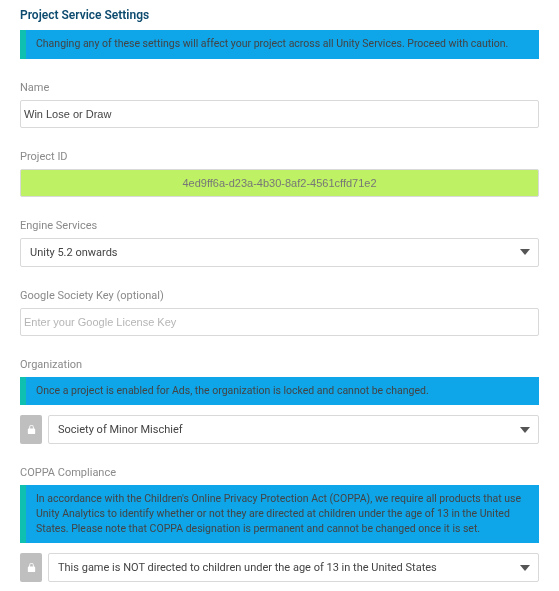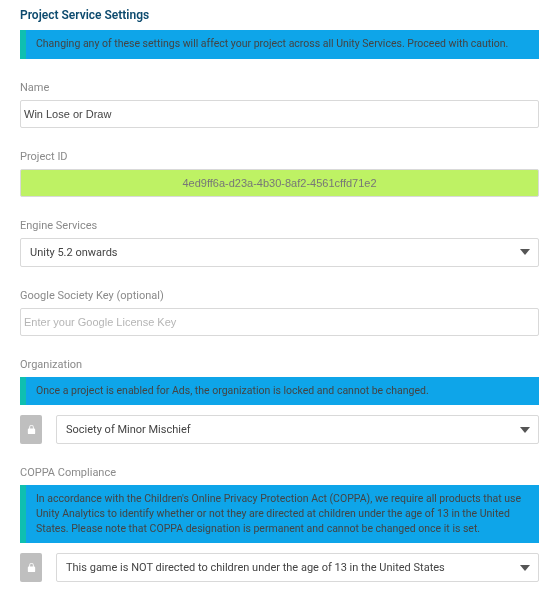--- a/index.html
+++ b/index.html
@@ -68,21 +68,21 @@
     border-radius: 2px;
     padding: 7px 28px 7px 9px;
     font-size: 11px;
     color: #444;
     background: #fff;
     cursor: pointer;
   }
   .locked-row {
     display: flex;
     align-items: stretch;
-    gap: 14px;
+    gap: 6px;
   }
   .lock-box {
     width: 22px;
     background: #bfbfbf;
     display: flex;
     align-items: center;
     justify-content: center;
     border-radius: 2px;
   }
   .lock-box svg { width: 11px; height: 11px; fill: #fff; }

